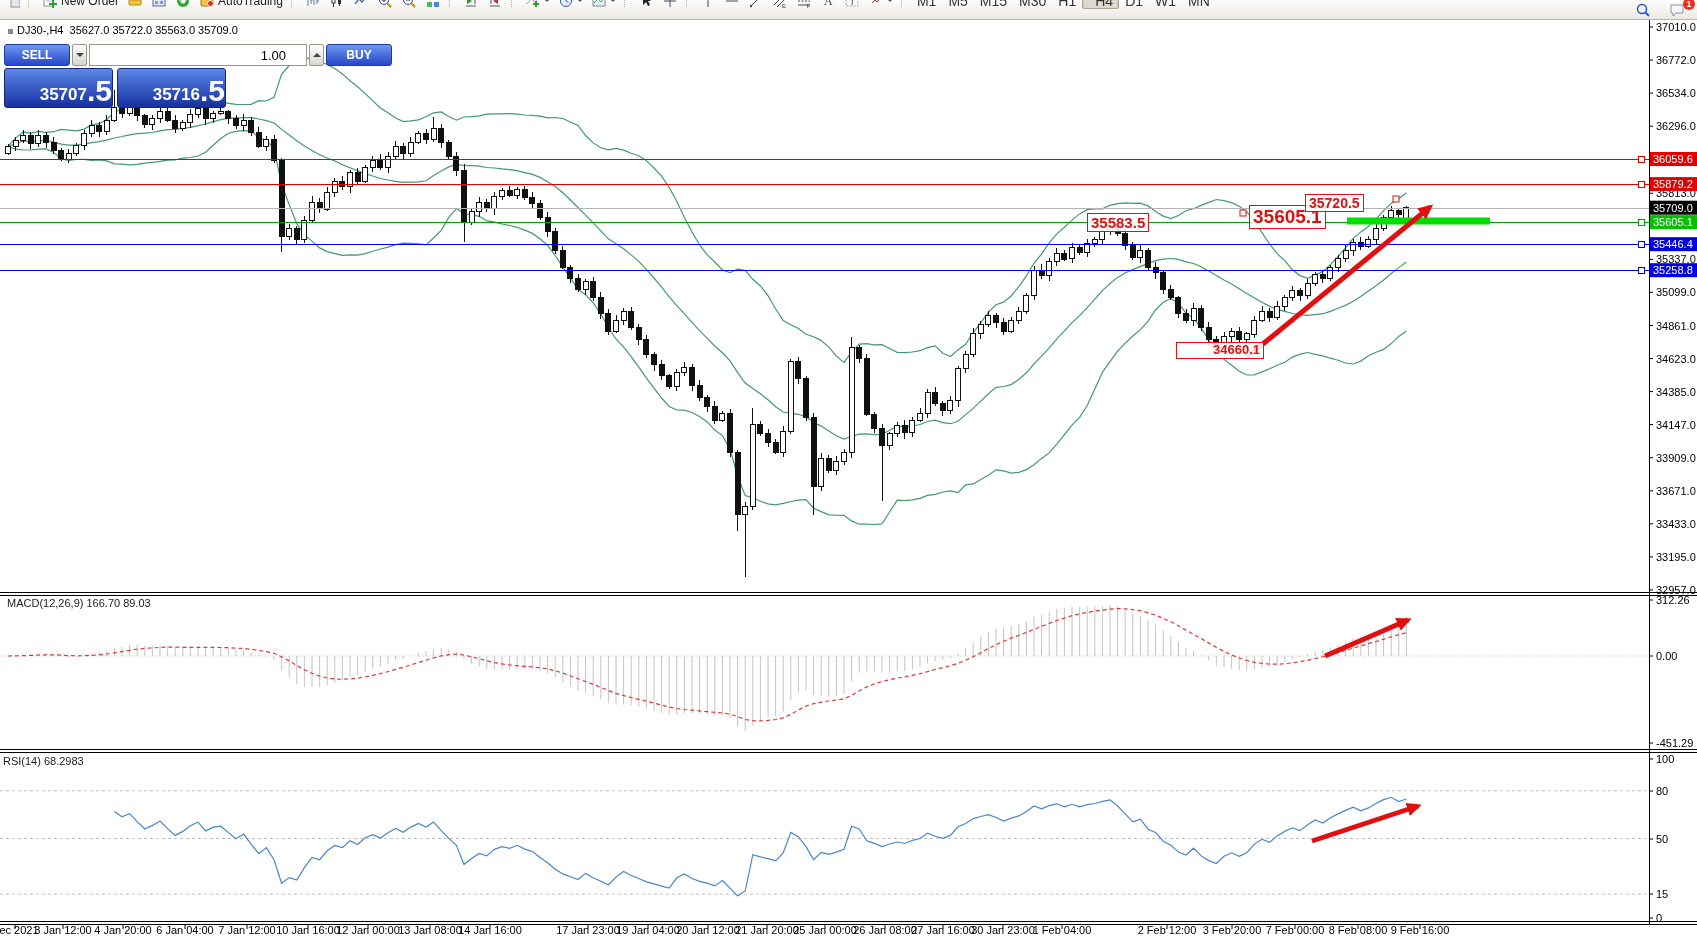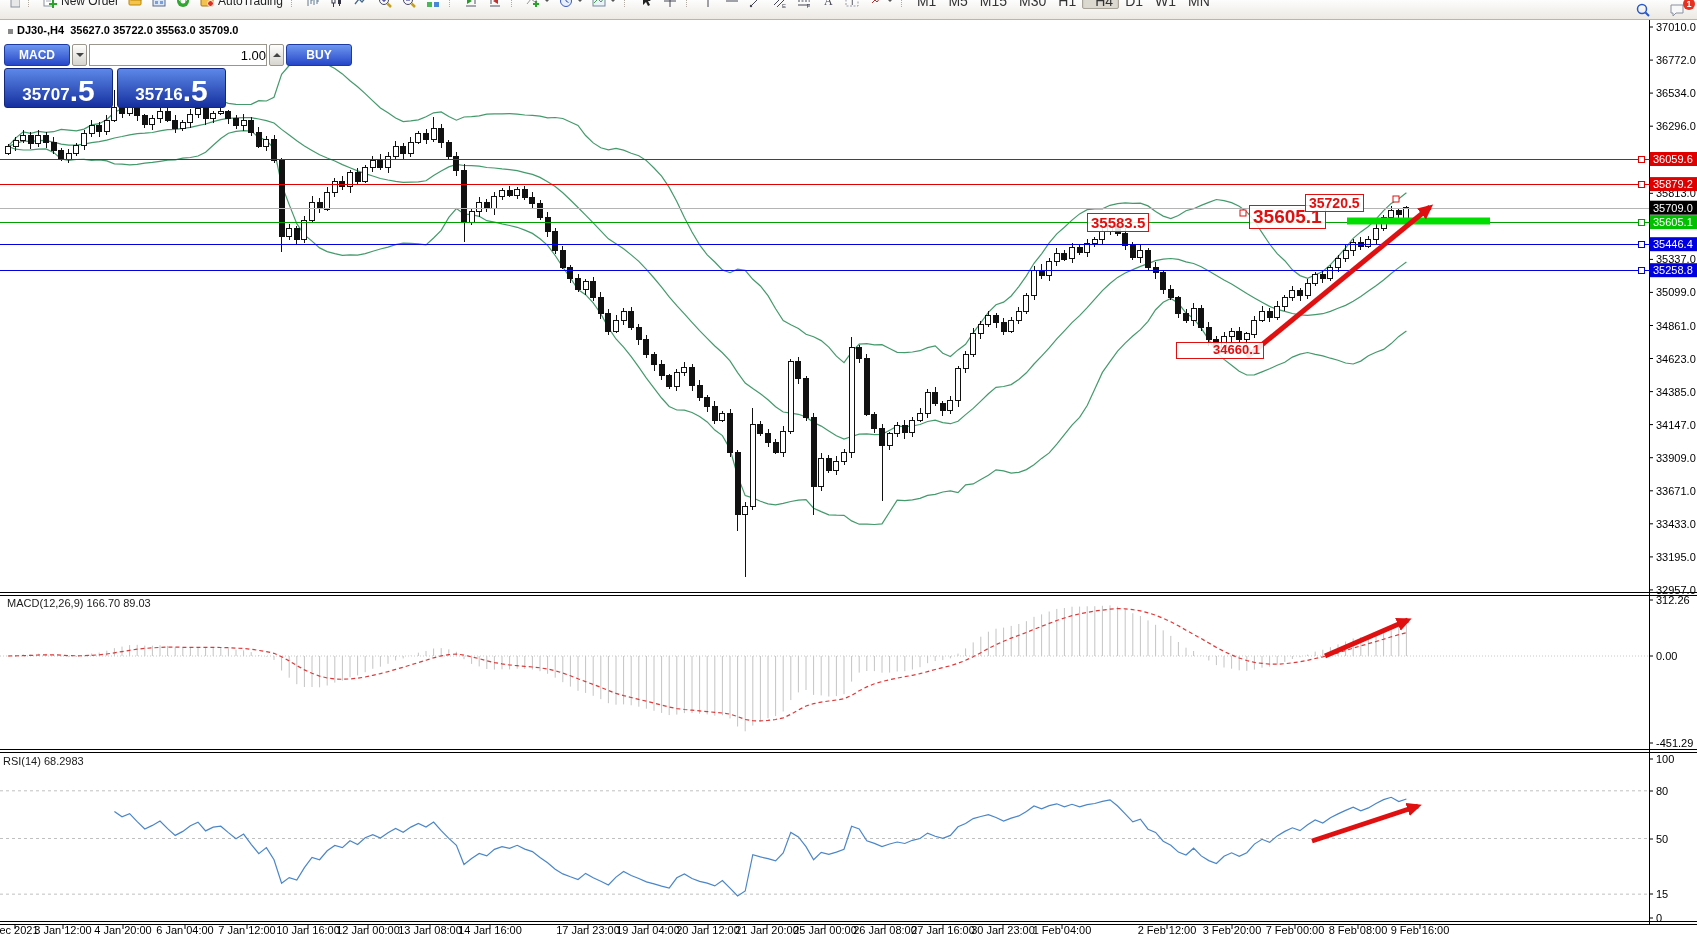--- a/index.html
+++ b/index.html
@@ -16,38 +16,38 @@
   .tbtn.active{background:#dcd9d1;border:1px solid #a9a49a;box-shadow:inset 0 1px 2px rgba(0,0,0,.2);padding-left:12px;}
   .tsep{width:7px;height:15px;border-left:1px dotted #b0aca4;margin:0 2px 0 4px;}
   .ic{width:16px;height:16px;display:inline-block;vertical-align:middle;}
   .dd{width:0;height:0;border:3px solid transparent;border-top-color:#555;margin-top:3px;}
   .tf{font-size:14px;padding:1px 5px;color:#333;}
   #chat-wrap{position:relative;}
   .badge{position:absolute;top:-4px;right:-7px;background:#e83020;color:#fff;border-radius:50%;
     width:12px;height:12px;font-size:9px;line-height:12px;text-align:center;font-weight:bold;}
   
   #chart{position:absolute;left:0;top:0;}
-  #ohlc{position:absolute;left:8px;top:24px;font-size:11px;font-weight:bold;color:#000;z-index:5;}
+  #ohlc{position:absolute;left:8px;top:24px;font-size:11px;font-weight:normal;color:#000;z-index:5;}
   #ohlc .dotmark{display:inline-block;width:5px;height:5px;background:#888;margin-right:4px;}
   #macd-label{position:absolute;left:7px;top:597px;font-size:11px;color:#1a1a1a;z-index:5;}
   #rsi-label{position:absolute;left:3px;top:755px;font-size:11px;color:#1a1a1a;z-index:5;}
   
   #trade-panel{position:absolute;left:4px;top:44px;width:222px;z-index:10;}
   .tp-row1{display:flex;gap:2px;height:22px;}
   .tp-btn{flex:0 0 66px;background:linear-gradient(#6d97ef,#2746c8);border:1px solid #1d3aa0;
     border-radius:3px;color:#fff;font-size:12px;font-weight:bold;cursor:pointer;}
   .tp-step{flex:0 0 15px;background:linear-gradient(#fefefe,#d8d5cf);border:1px solid #9a968e;
     border-radius:2px;display:flex;align-items:center;justify-content:center;cursor:pointer;padding:0;}
   .tp-step.dn::after{content:"";border:4px solid transparent;border-top-color:#444;margin-top:4px;}
   .tp-step.up::after{content:"";border:4px solid transparent;border-bottom-color:#444;margin-bottom:4px;}
-  .tp-vol{flex:0 0 52px;border:1px solid #9a968e;font-size:13px;text-align:right;padding:0 0;
+  .tp-vol{flex:0 0 52px;border:1px solid #9a968e;font-size:13px;text-align:right;padding:0 20px;
     font-family:"Liberation Sans",sans-serif;}
   .tp-row2{display:flex;gap:4px;margin-top:2px;}
   .tp-price{width:126px;height:40px;background:linear-gradient(#5c88e8,#16309f);border:1px solid #12287e;
-    border-radius:3px;color:#fff;display:flex;align-items:flex-end;justify-content:center;
+    border-radius:3px;color:#fff;display:flex;align-items:flex-end;justify-content:flex-end;
     padding-bottom:2px;box-sizing:border-box;cursor:pointer;}
   .tp-price .main{font-size:17px;font-weight:bold;line-height:20px;}
   .tp-price .frac{font-size:30px;font-weight:bold;line-height:28px;}
   
   .ann{position:absolute;border:1px solid #e01010;color:#e01010;background:rgba(255,255,255,.88);
     font-weight:bold;padding:0 3px;line-height:1.15;z-index:6;white-space:nowrap;}
 </style>
 </head>
 <body>
 
@@ -1019,21 +1019,21 @@
   <div id="ohlc">
     <span class="dotmark"></span><span>DJ30-,H4</span>&nbsp;
     <span>35627.0</span>
     <span>35722.0</span>
     <span>35563.0</span>
     <span>35709.0</span>
   </div>
 
   <div id="trade-panel">
     <div class="tp-row1">
-      <button class="tp-btn">MACD</button>
+      <button class="tp-btn">SELL</button>
       <button class="tp-step dn"></button>
       <input class="tp-vol" value="1.00" style="">
       <button class="tp-step up"></button>
       <button class="tp-btn">BUY</button>
     </div>
     <div class="tp-row2">
       <div class="tp-price">
         <span class="main">35707</span>
           <span class="frac">.5</span>
       </div>

